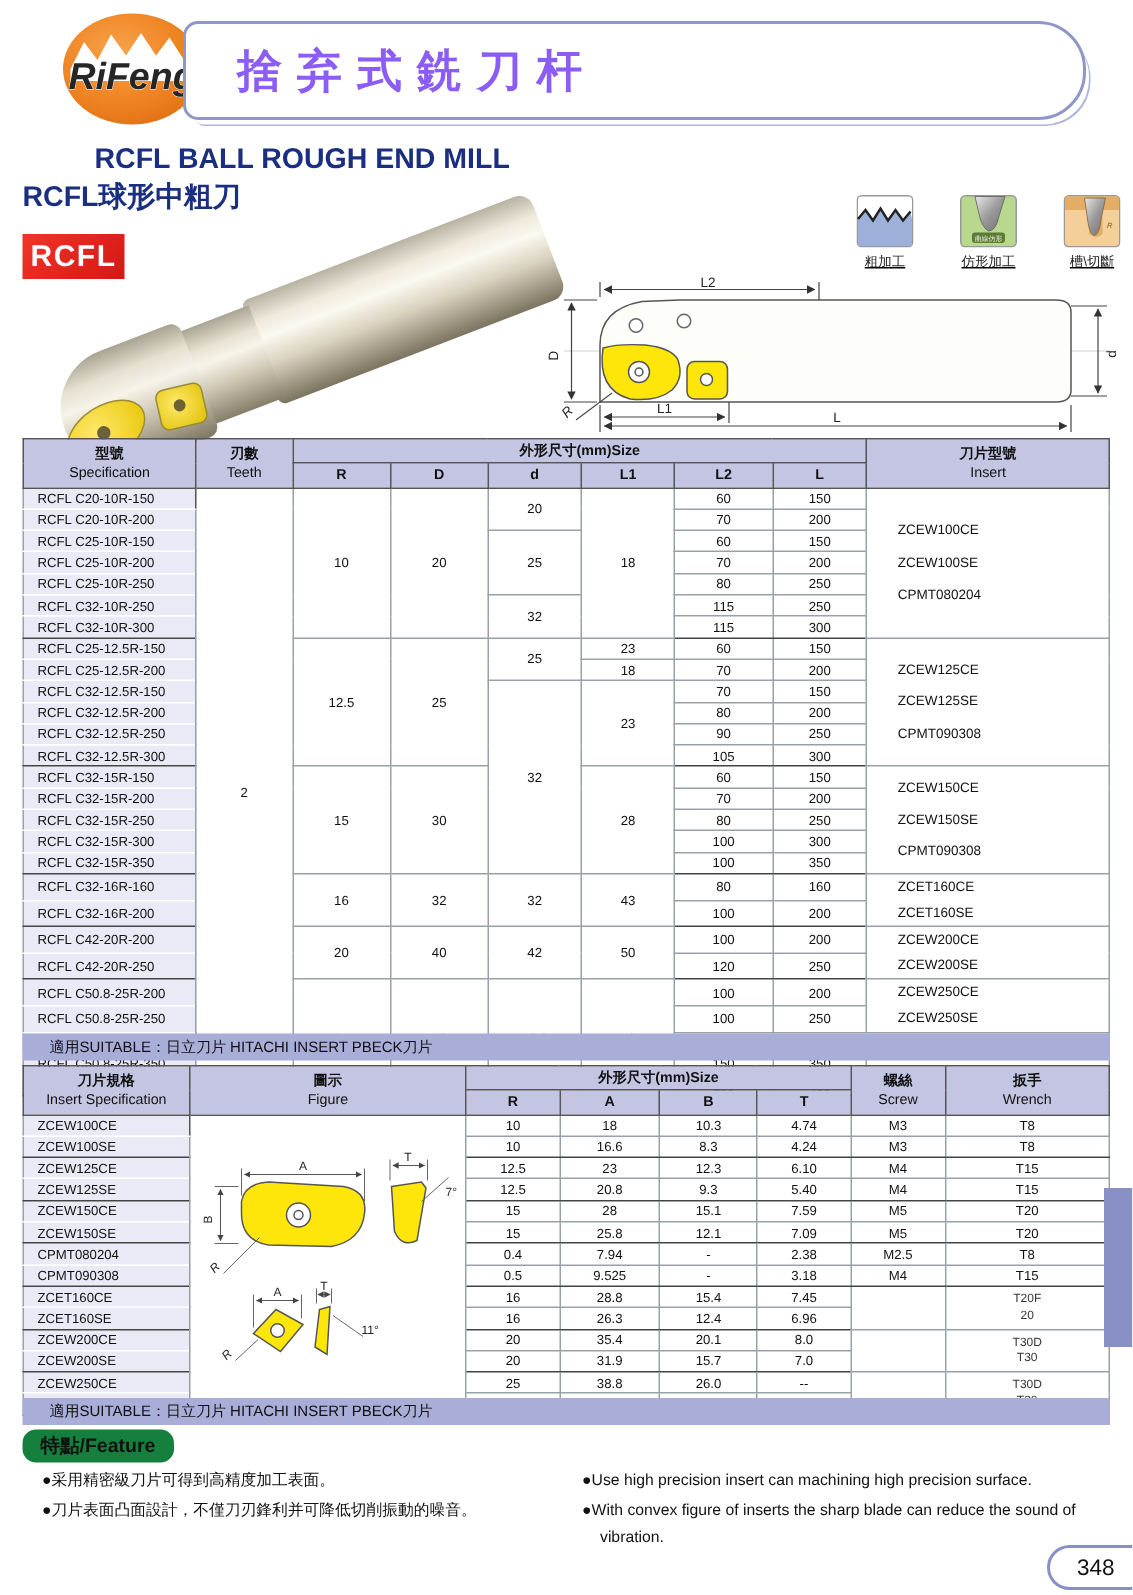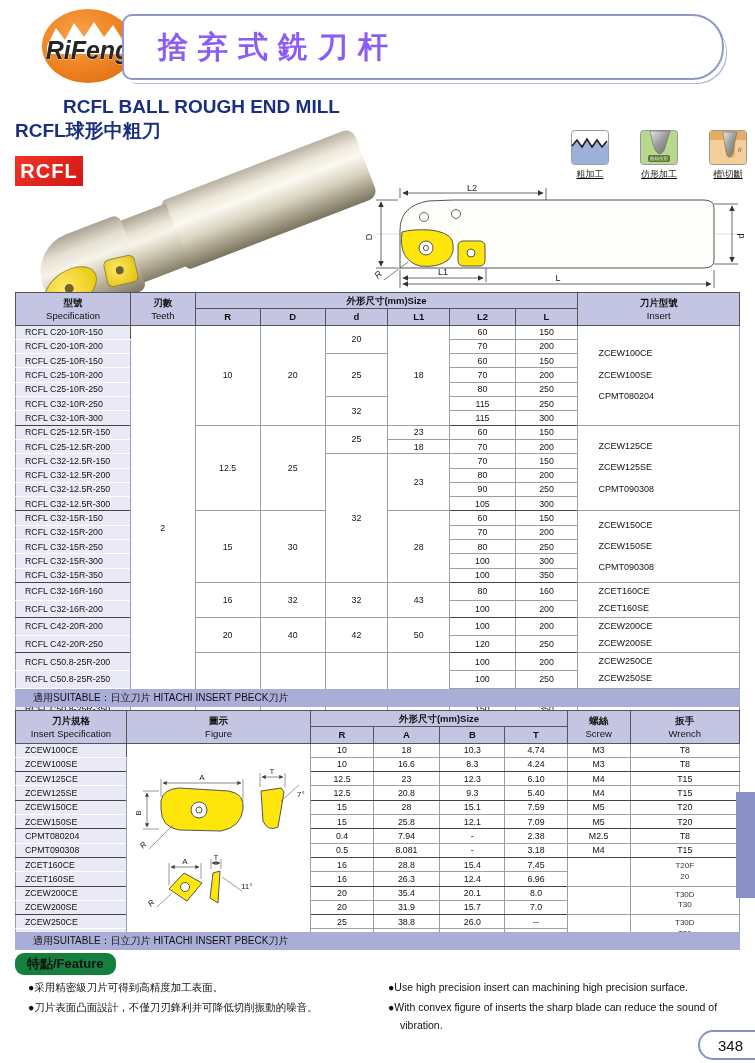--- a/index.html
+++ b/index.html
@@ -533,21 +533,21 @@
           <td>0.4</td>
           <td>7.94</td>
           <td>-</td>
           <td>2.38</td>
           <td>M2.5</td>
           <td>T8</td>
         </tr>
         <tr class="group-end">
           <td class="spec">CPMT090308</td>
           <td>0.5</td>
-          <td>8.081</td>
+          <td>9.525</td>
           <td>-</td>
           <td>3.18</td>
           <td>M4</td>
           <td>T15</td>
         </tr>
         <tr>
           <td class="spec">ZCET160CE</td>
           <td>16</td>
           <td>28.8</td>
           <td>15.4</td>

